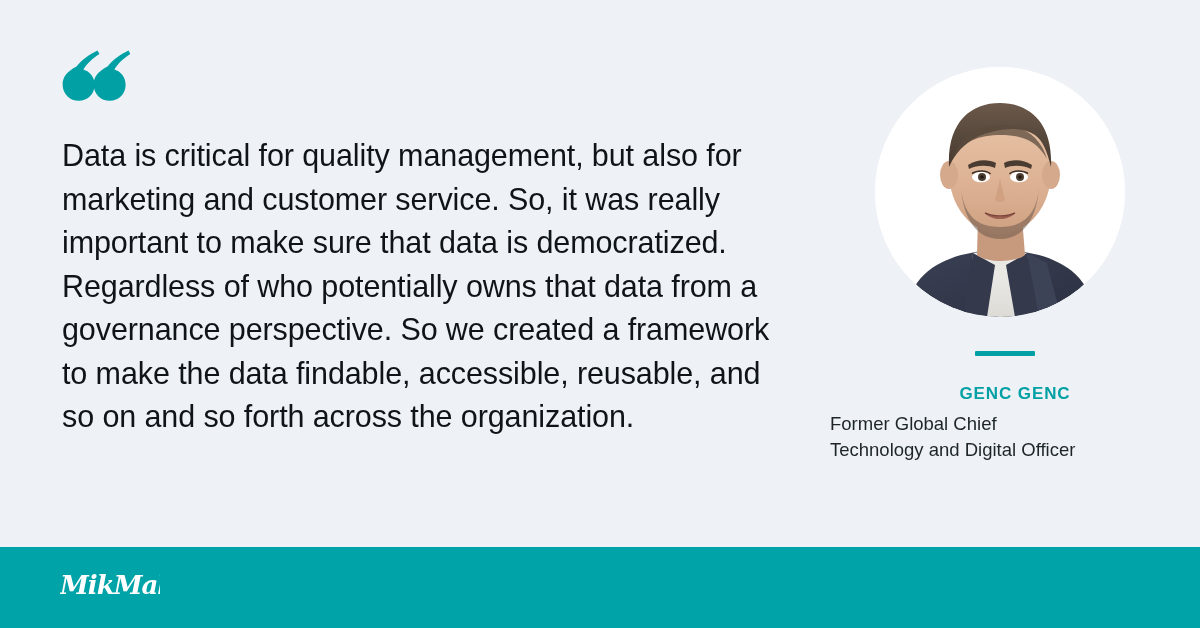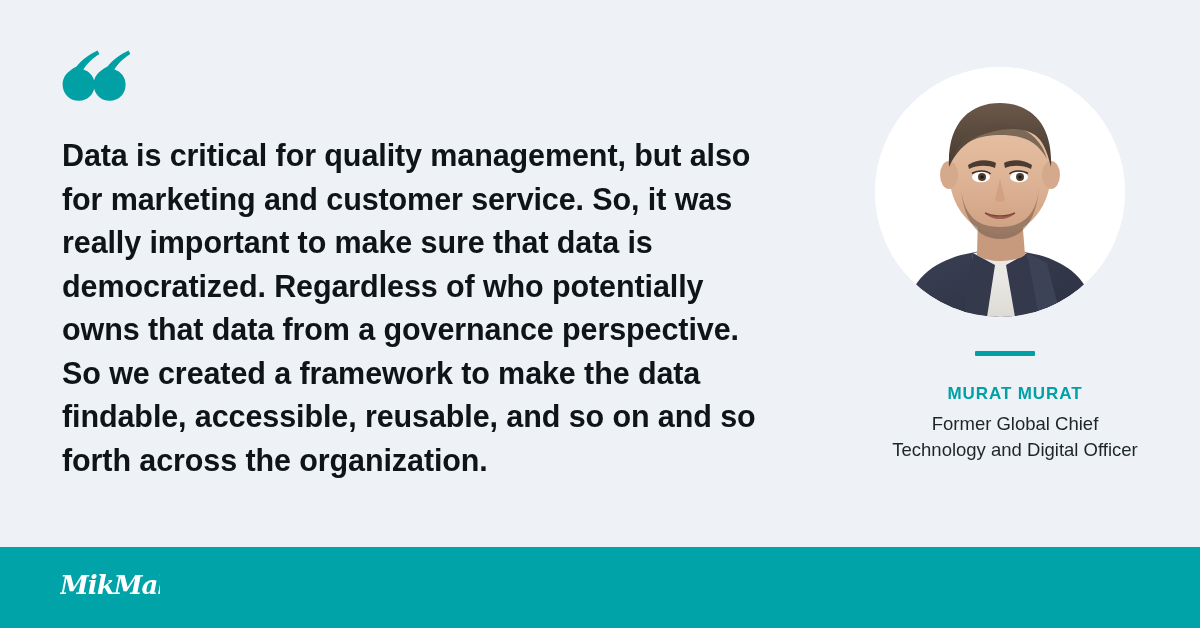--- a/index.html
+++ b/index.html
@@ -42,21 +42,21 @@
     user-select: none;
   }
 
   .quote-text {
     position: absolute;
     left: 62px;
     top: 134px;
     width: 720px;
     font-size: 30.5px;
     line-height: 43.5px;
-    font-weight: bold;
+    font-weight: normal;
     color: #0e1417;
     letter-spacing: -0.1px;
     white-space: pre-line;
   }
 
   
   .attrib-side {
     position: absolute;
     left: 830px;
     top: 0;
@@ -100,21 +100,20 @@
     font-weight: bold;
     letter-spacing: 0.9px;
     color: #00a0a5;
   }
 
   .attrib-title {
     position: absolute;
     left: 0;
     top: 411px;
     width: 370px;
-    text-align: center;
     font-size: 18.5px;
     line-height: 26px;
     font-weight: normal;
     color: #1d2528;
     white-space: pre-line;
   }
 
   
   .brand-logo {
     position: absolute;
@@ -240,21 +239,21 @@
           <path d="M110 146 C118 151 132 151 140 146 C133 154 117 154 110 146 Z" fill="#9d5f52"></path>
           <path d="M110 146 C118 150 132 150 140 146" stroke="#7d453c" stroke-width="1.4" fill="none"></path>
 
           <ellipse cx="125" cy="105" rx="51" ry="62" fill="none"></ellipse>
         </g>
       </svg>
     </div>
 
     <div class="divider"></div>
 
-    <div class="attrib-name">MURAT MURAT</div>
+    <div class="attrib-name">GENC GENC</div>
 
     <div class="attrib-title">Former Global Chief
 Technology and Digital Officer</div>
 
   </div>
 
   <div class="footer">
     <div class="mikmak-logo">
       <svg viewBox="0 0 200 80" width="100" height="40" aria-hidden="true">
         <text x="0" y="58" font-family="'DejaVu Serif', serif" font-size="52" font-weight="bold" font-style="italic" letter-spacing="-2" fill="#ffffff">MikMak</text>

